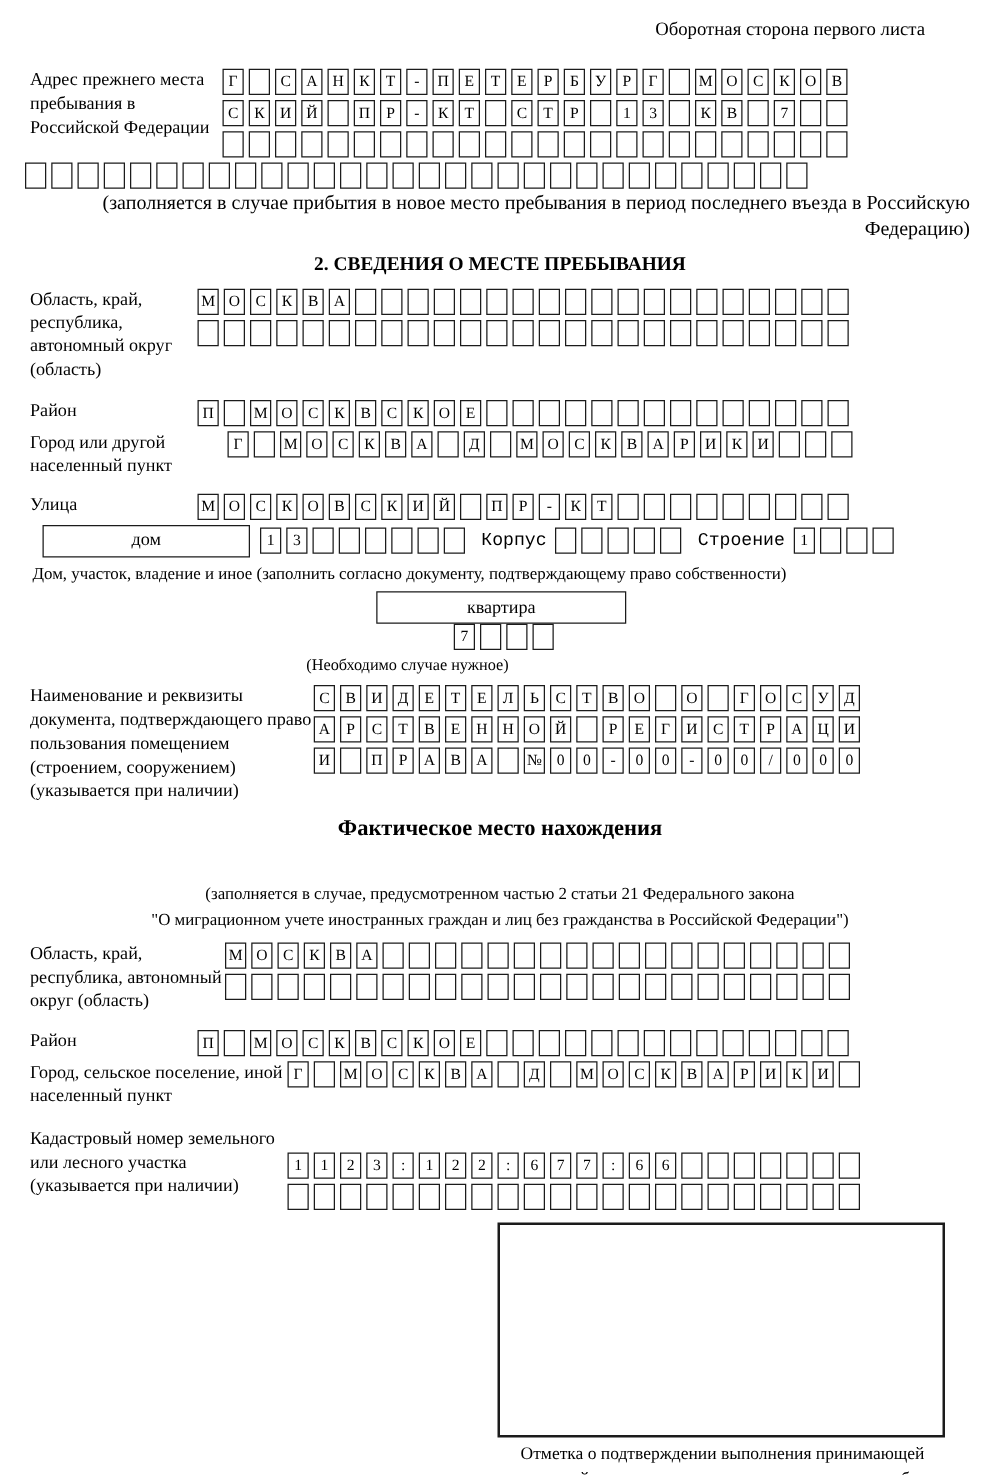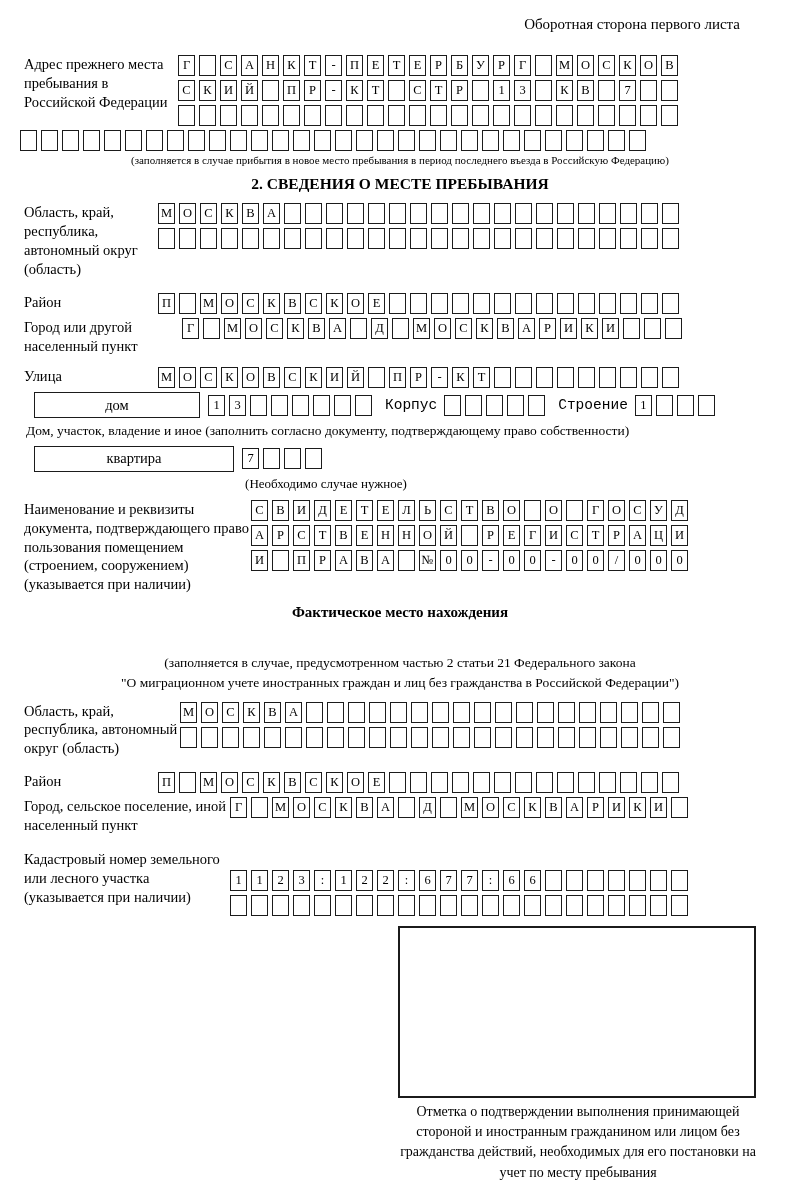--- a/index.html
+++ b/index.html
@@ -22,21 +22,21 @@
     width:17px; height:21px; flex:none;
     border:1.6px solid #1b1b1b; margin-right:4px;
     display:inline-flex; align-items:center; justify-content:center;
     font-size:12.5px; font-family:"Liberation Serif",serif;
   }
 
   .addr-block { margin-bottom:0; }
   .addr-label { width:154px; }
   .addr-row4 { margin-left:-4px; margin-bottom:2px; }
 
-  .hint { font-size:11px; text-align:center; margin:2px 0 8px 0; line-height:1.3; }
+  .hint { font-size:16px; text-align:right; margin:2px 0 8px 0; line-height:1.3; }
   .hint-left { font-size:13.5px; margin:0 0 6px 2px; text-align:left; }
 
   .sec-title { text-align:center; font-weight:bold; font-size:15.5px; margin:8px 0 10px 0; }
 
   .label-region { width:134px; }
   .label-district { width:134px; }
   .label-city2 { width:146px; }
   .label-street { width:134px; }
   .cells-col { display:flex; flex-direction:column; }
 
@@ -44,35 +44,35 @@
   .wide-box {
     border:1.7px solid #1b1b1b; height:26px;
     display:flex; align-items:center; justify-content:center;
     font-size:14.5px; flex:none; margin-right:8px;
   }
   .dom-box { width:166px; }
   .kv-box { width:200px; }
   .inline-label { font-size:14.5px; margin:0 7px 0 9px; flex:none;font-family:Liberation Mono, monospace; }
   .house-row .cellrow, .apt-row .cellrow { margin-bottom:0; }
 
-  .apt-row { margin-left:10px; margin-bottom:4px; align-items:center; }
+  .apt-row { margin-left:10px; margin-bottom:4px; align-items:center;flex-direction:column; }
 
   .stay-row { align-items:center; margin:4px 0 2px 0; }
   .stay-label { font-size:14.5px; }
   .checkbox {
     width:21px; height:25px; border:1.7px solid #1b1b1b; flex:none;
     display:inline-flex; align-items:center; justify-content:center;
     font-size:14px; margin:0 10px 0 12px;
   }
   .opt-label { font-size:14.5px; }
   .stay-hint { width:260px; margin-left:172px; text-align:center; font-size:13px; margin-bottom:8px; }
 
   .label-doc { width:227px; }
 
-  .actual-title { text-align:center; font-weight:bold; font-size:15px; margin:10px 0 8px 0; }
+  .actual-title { text-align:center; font-weight:bold; font-size:18px; margin:10px 0 8px 0; }
   .actual-hints { font-size:13.5px; text-align:center; line-height:1.5; margin-bottom:8px;margin-top:32px; }
 
   .label-region-act { width:156px; }
   .label-city-act { width:206px; }
   .label-cad { width:206px; }
   .cad-cells { margin-top:20px; }
 
   .stamp-box {
     margin-left:374px; margin-top:6px;
     width:358px; height:172px;

